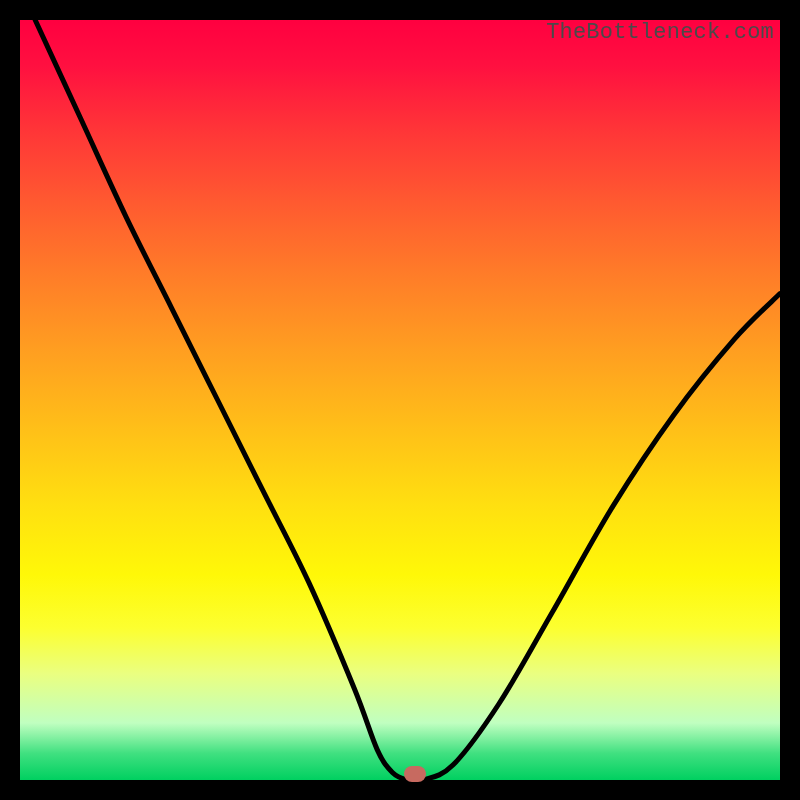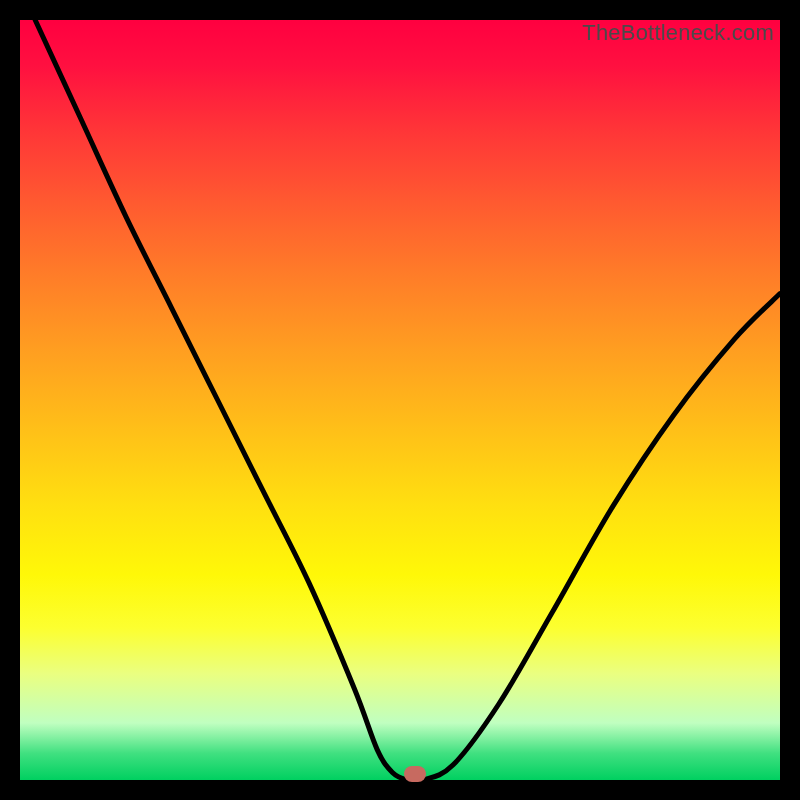--- a/index.html
+++ b/index.html
@@ -36,20 +36,21 @@
   }
   .watermark {
     position: absolute;
     top: 0px;
     right: 6px;
     color: #4a4a4a;
     font-size: 22px;
     font-weight: 500;
     letter-spacing: 0.2px;
     user-select: none;
+    font-family: Liberation Mono, monospace;
   }
   svg.curve {
     position: absolute;
     left: 0;
     top: 0;
     width: 760px;
     height: 760px;
     overflow: visible;
   }
   .marker {

